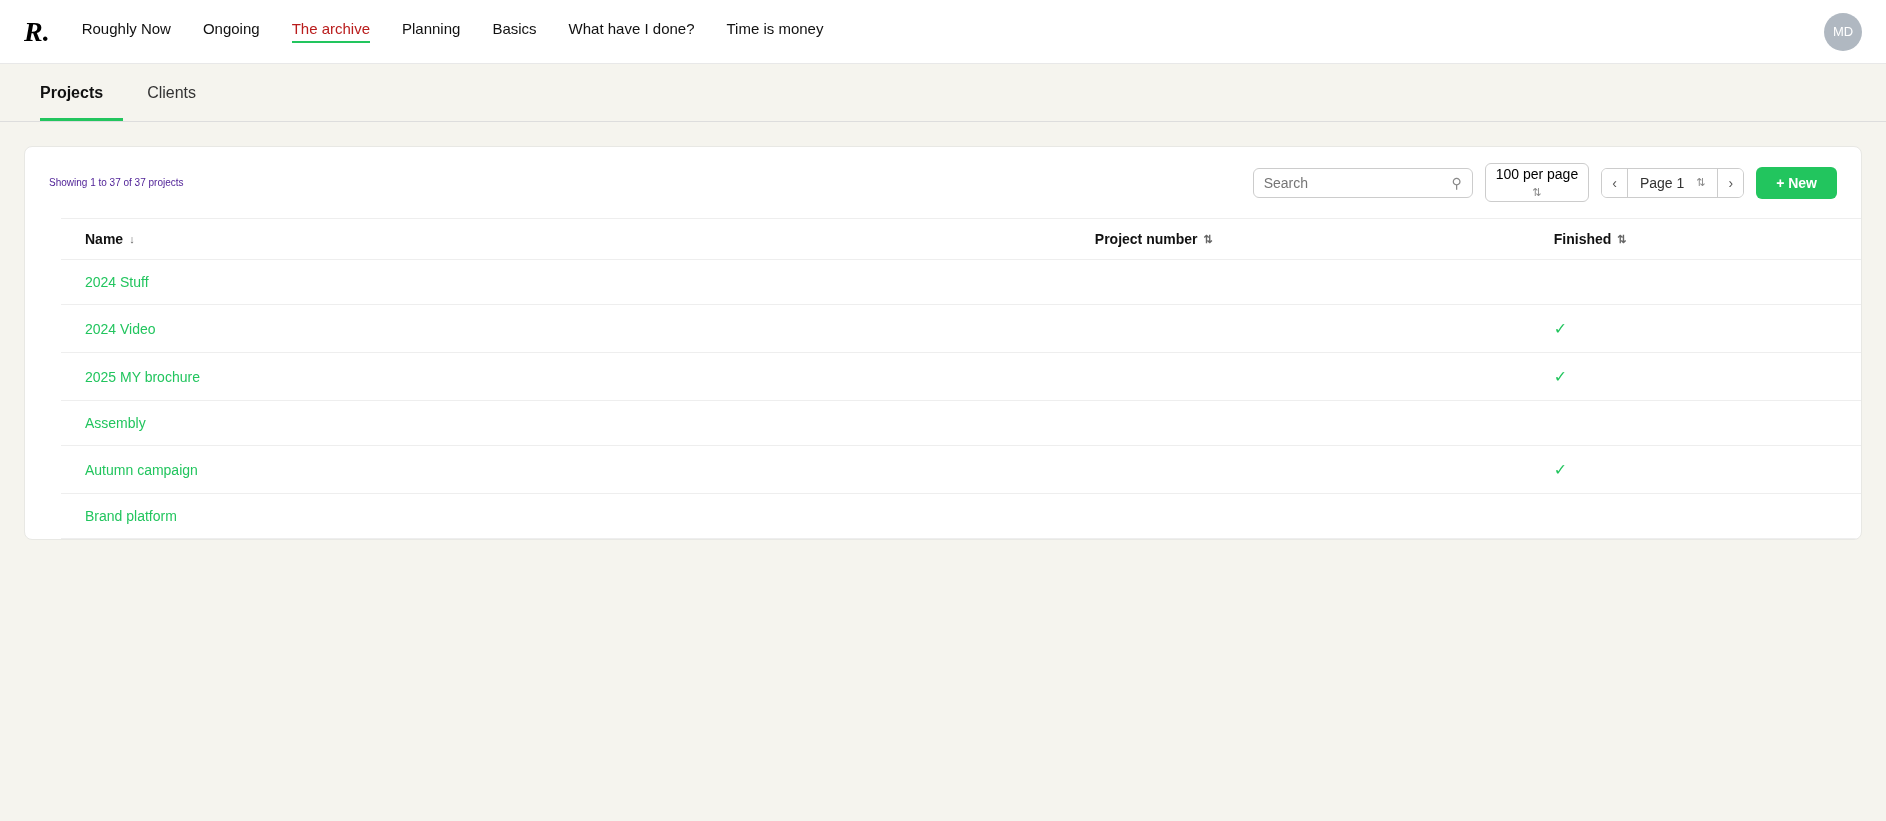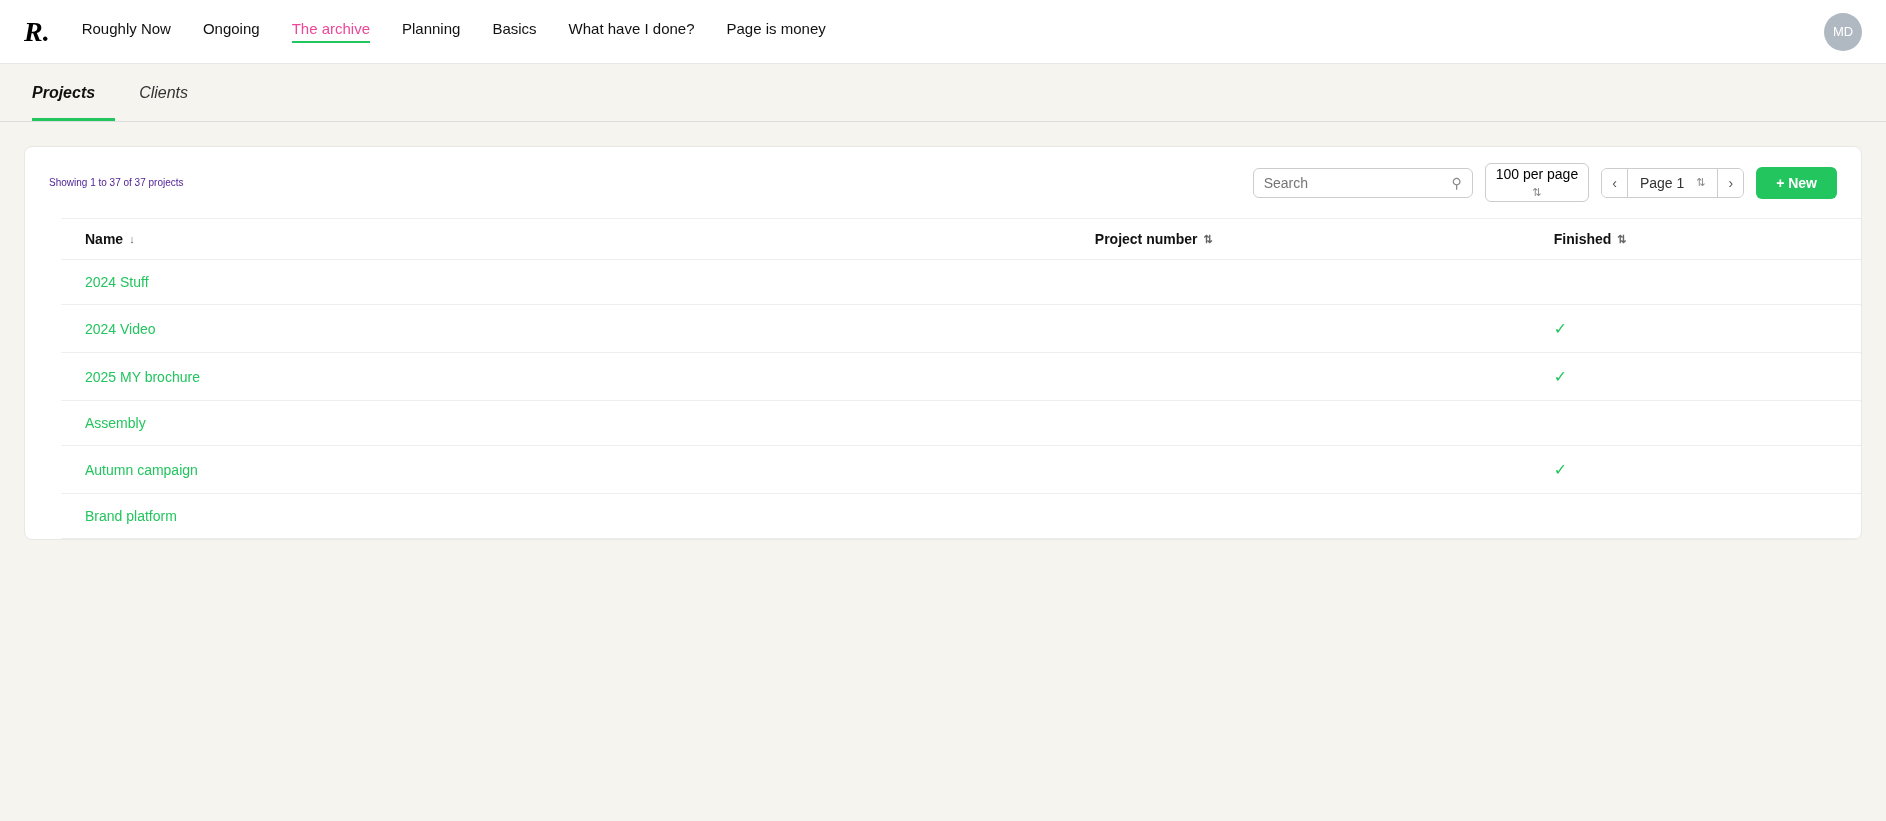--- a/index.html
+++ b/index.html
@@ -29,45 +29,44 @@
     }
     .nav-link {
       font-size: 15px;
       color: #111;
       text-decoration: none;
       cursor: pointer;
       padding-bottom: 4px;
       white-space: nowrap;
     }
     .nav-link.active {
-      color: #ec4899;
+      color: #b91c1c;
       border-bottom: 2px solid #22c55e;
     }
     .avatar {
       width: 38px;
       height: 38px;
       border-radius: 50%;
       background: #b0b8c1;
       display: flex;
       align-items: center;
       justify-content: center;
       font-size: 13px;
       font-weight: 400;
       color: #fff;
       cursor: pointer;
     }
 
     
     .sub-tabs {
       background: #f5f4ee;
-      padding: 0 32px;
+      padding: 0 40px;
       display: flex;
       gap: 0;
       border-bottom: 1px solid #ddd;
-      font-style: italic;
     }
     .sub-tab {
       font-size: 16px;
       font-weight: 500;
       padding: 20px 20px 16px 0;
       margin-right: 24px;
       cursor: pointer;
       color: #333;
       border-bottom: 3px solid transparent;
       position: relative;
@@ -232,21 +231,21 @@
 
 <nav class="top-nav">
   <div class="logo">R.</div>
   <div class="nav-links">
     <a class="nav-link">Roughly Now</a>
     <a class="nav-link">Ongoing</a>
     <a class="nav-link active">The archive</a>
     <a class="nav-link">Planning</a>
     <a class="nav-link">Basics</a>
     <a class="nav-link">What have I done?</a>
-    <a class="nav-link">Page is money</a>
+    <a class="nav-link">Time is money</a>
   </div>
   <div class="avatar">MD</div>
 </nav>
 
 <div class="sub-tabs">
   <div class="sub-tab active">Projects</div>
   <div class="sub-tab">Clients</div>
 </div>
 
 <div class="main-content">

